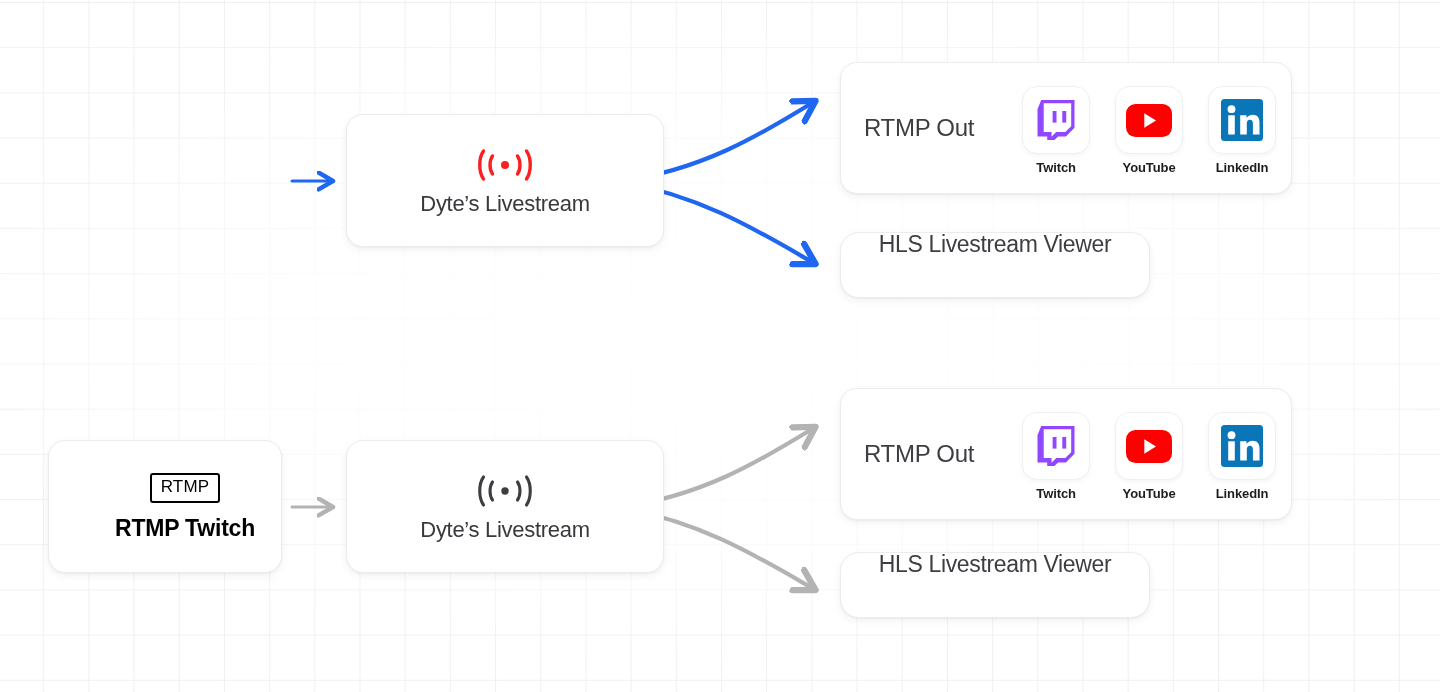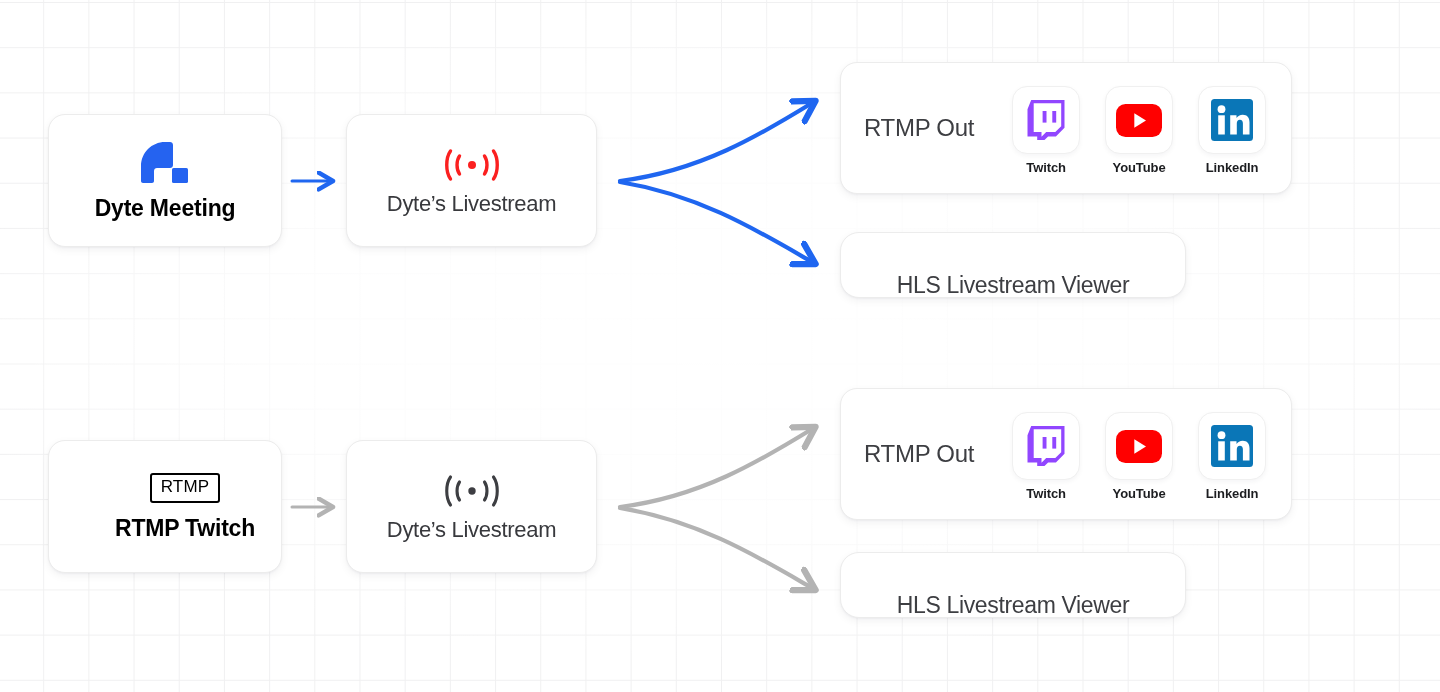--- a/index.html
+++ b/index.html
@@ -78,21 +78,21 @@
     font-size: 17px;
     font-weight: 400;
     color: #000000;
     line-height: 1.18;
     letter-spacing: 0.2px;
   }
 
   
   .node-stream {
     left: 346px;
-    width: 251px;
+    width: 318px;
     height: 133px;
     gap: 10px;
   }
   #node-stream-top    { top: 114px; }
   #node-stream-bottom { top: 440px; }
 
   .stream-icon { width: 56px; height: 36px; display:block; }
 
   .stream-title {
     font-size: 22px;
@@ -103,21 +103,21 @@
   }
 
   
   .node-rtmp-out {
     left: 840px;
     width: 452px;
     height: 132px;
     flex-direction: row;
     justify-content: flex-start;
     padding-left: 23px;
-    gap: 2px;
+    gap: 12px;
   }
   #node-rtmp-out-top    { top: 62px; }
   #node-rtmp-out-bottom { top: 388px; }
 
   .rtmp-out-label {
     font-size: 24px;
     font-weight: 400;
     color: #3d3e42;
     letter-spacing: -0.3px;
     white-space: nowrap;
@@ -157,23 +157,23 @@
     font-size: 13px;
     font-weight: 700;
     color: #1c1d20;
     letter-spacing: -0.1px;
     line-height: 1;
   }
 
   
   .node-hls {
     left: 840px;
-    width: 346px;
+    width: 310px;
     height: 66px;
-    justify-content: flex-end;
+    justify-content: flex-start;
     border-radius: 19px;
   }
   #node-hls-top    { top: 232px; }
   #node-hls-bottom { top: 552px; }
 
   .hls-label {
     font-size: 23px;
     font-weight: 400;
     color: #3d3e42;
     letter-spacing: -0.35px;
@@ -204,29 +204,20 @@
 
     <path d="M620,182 C700,195 760,232 812,262" fill="none" stroke="#1f66f0" stroke-width="4.2" stroke-linecap="round" marker-end="url(#ah-blue)"></path>
 
     <line x1="292" y1="507" x2="330" y2="507" stroke="#b3b3b3" stroke-width="3" stroke-linecap="round" marker-end="url(#ah-gray)"></line>
 
     <path d="M620,507 C700,497 760,461 812,429" fill="none" stroke="#b3b3b3" stroke-width="4.2" stroke-linecap="round" marker-end="url(#ah-gray)"></path>
 
     <path d="M620,508 C700,521 760,558 812,588" fill="none" stroke="#b3b3b3" stroke-width="4.2" stroke-linecap="round" marker-end="url(#ah-gray)"></path>
   </svg>
 
-  <div class="node node-source" id="node-dyte-meeting">
-    <span>
-      <svg class="dyte-logo" viewBox="0 0 52 42">
-        <path d="M2,40 L2,25 C2,11.7 12.7,1 26,1 L31,1 C32.7,1 34,2.3 34,4 L34,24 C34,25.7 32.7,27 31,27 L18,27 C16.3,27 15,28.3 15,30 L15,40 C15,41 14.2,42 13,42 L4,42 C2.9,42 2,41.1 2,40 Z" fill="#2563f0"></path>
-        <rect x="33" y="27" width="16" height="15" rx="1.6" fill="#2563f0"></rect>
-      </svg>
-    </span>
-    <span class="source-title">Dyte Meeting</span>
-  </div>
 
   <div class="node node-stream" id="node-stream-top">
     <span>
       <svg class="stream-icon" viewBox="0 0 56 36">
         <g fill="none" stroke="#fb2020" stroke-width="3.4" stroke-linecap="round">
           <path d="M6.5,4 C1.5,11 1.5,25 6.5,32"></path>
           <path d="M15.5,9 C12.2,13.7 12.2,22.3 15.5,27"></path>
           <path d="M49.5,4 C54.5,11 54.5,25 49.5,32"></path>
           <path d="M40.5,9 C43.8,13.7 43.8,22.3 40.5,27"></path>
         </g>

